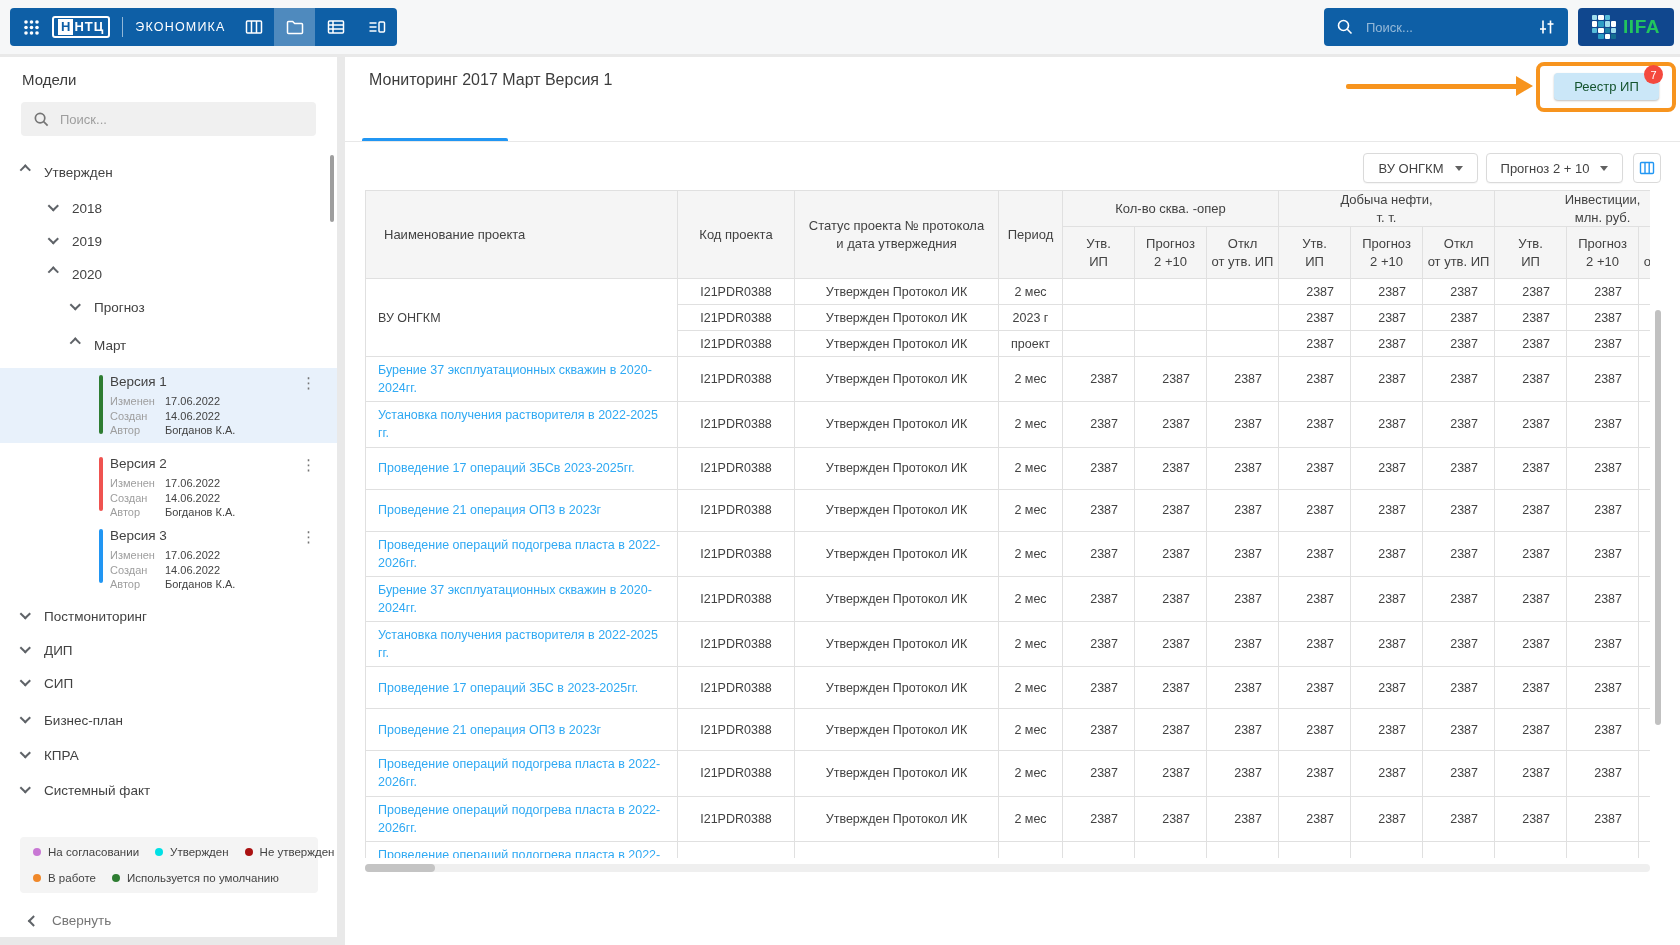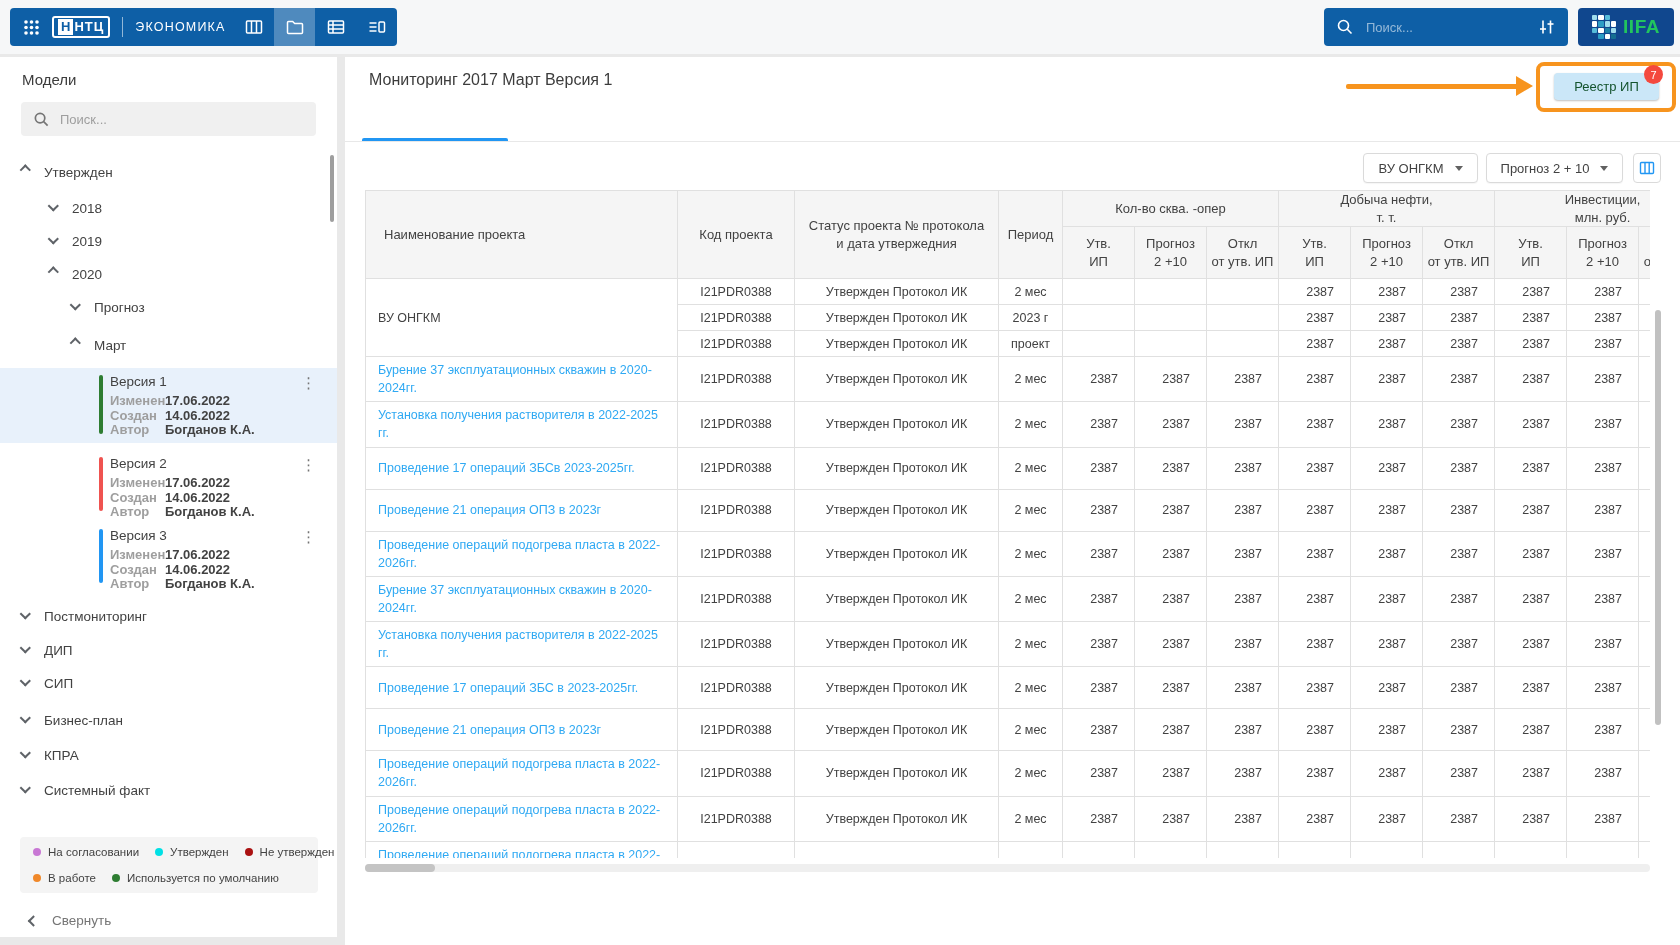--- a/index.html
+++ b/index.html
@@ -35,21 +35,21 @@
   .lvl0 { left:22px; } .lvl1 { left:50px; } .lvl2 { left:72px; }
   .chev { width:8px; height:8px; border-left:2px solid #5f6368; border-bottom:2px solid #5f6368; flex:none; }
   .chev.down { transform:rotate(-45deg) translate(1px,-2px); }
   .chev.up   { transform:rotate(135deg) translate(-1px,2px); }
   .chev.left { transform:rotate(45deg) translate(1px,-1px); }
   .vcard { position:absolute; left:0; width:337px; cursor:pointer; }
   .vcard.selected { background:#e8f1fb; }
   .vbar { position:absolute; left:99px; top:7px; bottom:9px; width:4px; border-radius:2px; }
   .vbody { margin-left:110px; padding-top:6px; }
   .vtitle { font-size:13.5px; color:#424242; margin-bottom:5px; }
-  .vmeta { display:flex; font-size:13px; line-height:14.5px;font-weight:bold; }
+  .vmeta { display:flex; font-size:11px; line-height:14.5px; }
   .vmeta .k { width:55px; color:#9e9e9e; }
   .vmeta .v { color:#424242; }
   .kebab { position:absolute; right:21px; top:8px; color:#757575; font-size:15px; line-height:14px; cursor:pointer; }
   .sb-legend { position:absolute; left:20px; top:780px; width:298px; height:56px; background:#f4f4f4; border-radius:4px; padding:9px 13px; display:flex; flex-direction:column; justify-content:space-between; }
   .sb-legend-row { display:flex; align-items:center; gap:16px; }
   .sb-leg-item { display:flex; align-items:center; gap:7px; font-size:11.5px; color:#424242; white-space:nowrap; }
   .dot8 { width:8px; height:8px; border-radius:50%; flex:none; }
   .collapse { position:absolute; left:28px; top:856px; display:flex; align-items:center; gap:16px; font-size:13.5px; color:#757575; cursor:pointer; }
 
   

